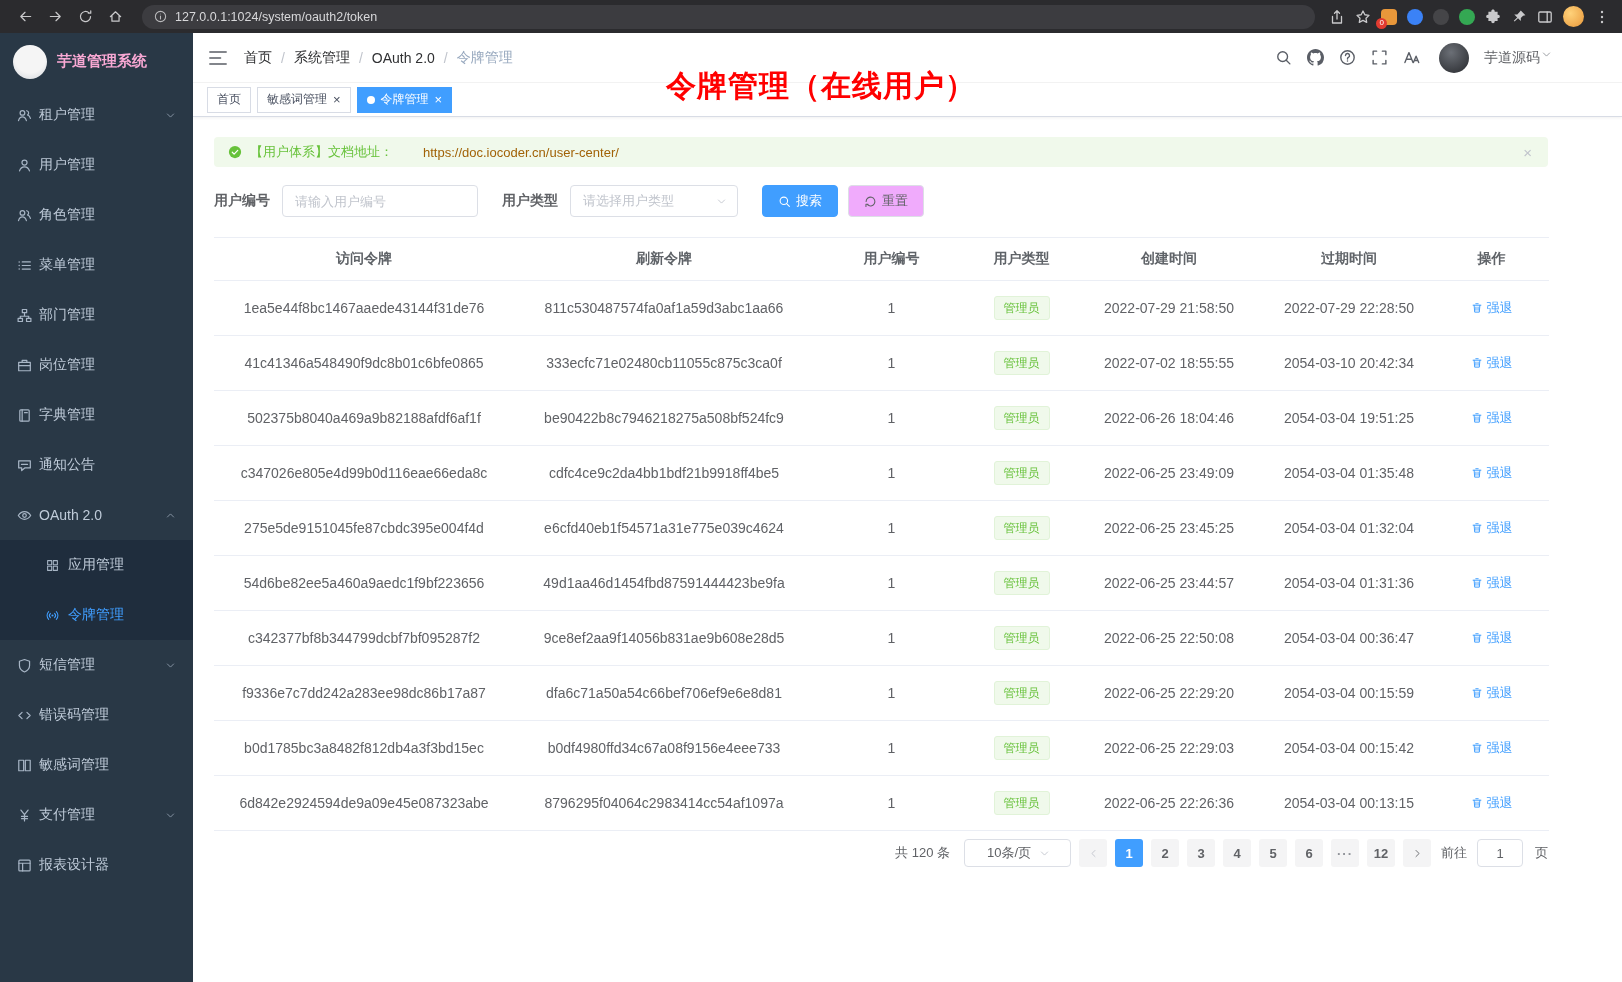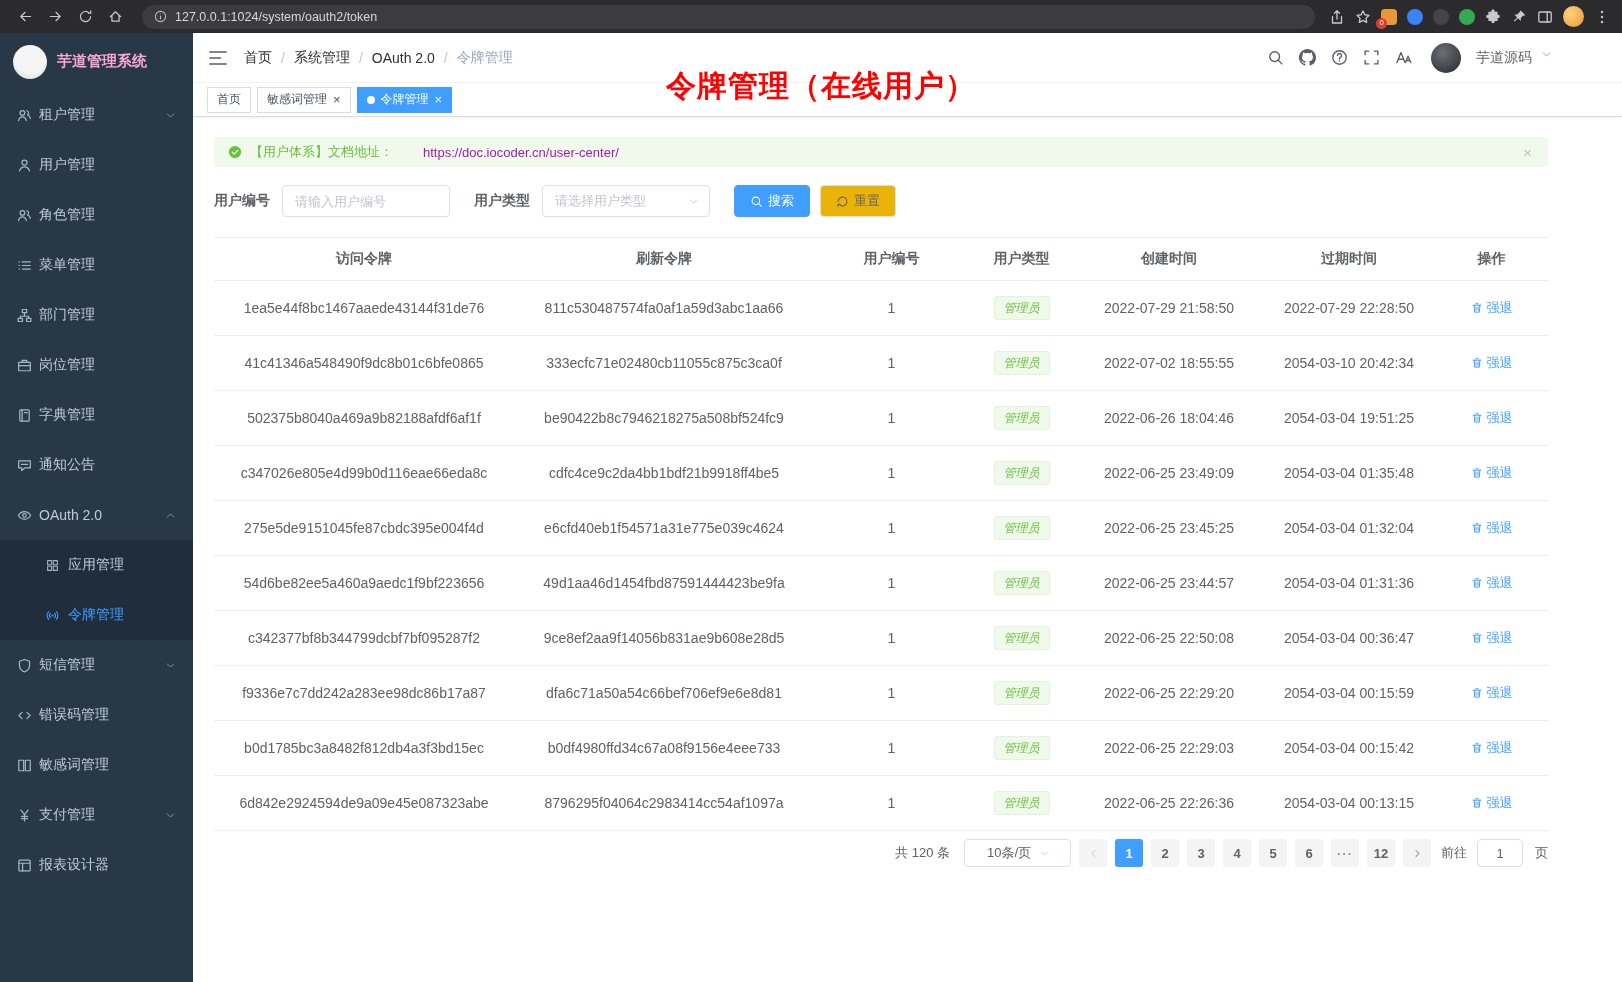--- a/index.html
+++ b/index.html
@@ -41,56 +41,56 @@
 .main{flex:1;display:flex;flex-direction:column;background:#fff;min-width:0;}
 .navbar{height:50px;display:flex;align-items:center;padding:0 70px 0 15px;border-bottom:1px solid #f4f4f4;}
 .hamburger{width:20px;height:20px;color:#5a5e66;margin-right:16px;cursor:pointer;}
 .breadcrumb{display:flex;align-items:center;font-size:14px;}
 .bc-item{color:#303133;font-weight:500;cursor:pointer;}
 .bc-item.last{color:#97a8be;font-weight:400;cursor:default;}
 .bc-sep{color:#c0c4cc;margin:0 9px;}
 .nav-right{margin-left:auto;display:flex;align-items:center;gap:15px;color:#5a5e66;}
 .nav-right .icon{width:17px;height:17px;cursor:pointer;}
 .user-avatar{width:30px;height:30px;border-radius:50%;background:radial-gradient(circle at 40% 32%,#6b6f76,#26282c);margin-left:4px;cursor:pointer;}
-.username{font-size:14px;color:#606266;display:flex;align-items:flex-start;gap:9px;cursor:pointer;}
+.username{font-size:14px;color:#606266;display:flex;align-items:flex-start;gap:1px;cursor:pointer;}
 .username .icon{width:11px;height:11px;color:#909399;}
 
 .tabs-bar{height:34px;display:flex;align-items:center;padding:0 14px;gap:6px;border-bottom:1px solid #d8dce5;box-shadow:0 1px 3px rgba(0,0,0,.06);flex:none;}
 .tab{height:26px;display:inline-flex;align-items:center;padding:0 9px;border:1px solid #d8dce5;background:#fff;color:#495060;font-size:12px;gap:6px;cursor:pointer;}
 .tab.active{background:#409eff;border-color:#409eff;color:#fff;}
 .tab-dot{width:8px;height:8px;border-radius:50%;background:#fff;display:inline-block;}
 .tab-close{font-size:13px;line-height:1;}
 
 .content{flex:1;padding:20px 74px 0 21px;overflow:hidden;}
 
 
 .alert{height:30px;background:#f0f9eb;border-radius:4px;display:flex;align-items:center;gap:8px;padding:0 14px;position:relative;font-size:13px;}
 .alert .icon{width:14px;height:14px;}
 .alert-text{color:#67c23a;font-weight:500;}
-.alert-link{color:#a21caf;text-decoration:none;cursor:pointer;padding-left:22px;}
+.alert-link{color:#a16207;text-decoration:none;cursor:pointer;padding-left:22px;}
 .alert-close{position:absolute;right:16px;color:#c0c4cc;font-size:15px;cursor:pointer;line-height:1;}
 
 
 .filters{display:flex;align-items:center;margin-top:18px;gap:10px;}
 .filters label{font-weight:700;color:#606266;margin-right:2px;}
 .input{height:32px;border:1px solid #dcdfe6;border-radius:4px;padding:0 12px;font-size:13px;color:#606266;outline:none;background:#fff;font-family:inherit;}
 .input::placeholder{color:#c0c4cc;}
-.f-input{width:168px;margin-right:14px;}
+.f-input{width:196px;margin-right:14px;}
 .select{height:32px;border:1px solid #dcdfe6;border-radius:4px;padding:0 10px 0 12px;display:inline-flex;align-items:center;gap:8px;background:#fff;font-size:13px;cursor:pointer;}
 .f-select{width:168px;margin-right:14px;justify-content:space-between;}
 .placeholder{color:#c0c4cc;}
 .sel-caret{color:#c0c4cc;width:11px;height:11px;}
-.btn{height:32px;border:1px solid #dcdfe6;border-radius:4px;background:#eab308;color:#606266;font-size:13px;display:inline-flex;align-items:center;gap:5px;padding:0 15px;cursor:pointer;font-family:inherit;}
+.btn{height:32px;border:1px solid #dcdfe6;border-radius:4px;background:#f0abfc;color:#606266;font-size:13px;display:inline-flex;align-items:center;gap:5px;padding:0 15px;cursor:pointer;font-family:inherit;}
 .btn.primary{background:#409eff;border-color:#409eff;color:#fff;}
 
 
 .data-table{width:100%;border-collapse:collapse;margin-top:20px;table-layout:fixed;border-top:1px solid #ebeef5;}
 .data-table th{color:#5f6368;font-weight:600;font-size:14px;padding:12px 0;border-bottom:1px solid #ebeef5;text-align:center;}
 .data-table td{padding:15px 0;text-align:center;border-bottom:1px solid #ebeef5;font-size:14px;color:#606266;overflow:hidden;white-space:nowrap;}
-.tag-success{display:inline-block;background:#f0f9eb;border:1px solid #e1f3d8;color:#67c23a;font-size:12px;padding:2px 9px;border-radius:3px;line-height:18px;font-style:italic;}
+.tag-success{display:inline-block;background:#f0f9eb;border:1px solid #e1f3d8;color:#67c23a;font-size:12px;padding:2px 9px;border-radius:3px;line-height:18px;}
 .link-btn{color:#409eff;display:inline-flex;align-items:center;gap:4px;font-size:13px;cursor:pointer;}
 .link-btn .icon{width:12px;height:12px;}
 
 
 .pagination{display:flex;align-items:center;justify-content:flex-end;margin-top:8px;gap:8px;font-size:13px;color:#606266;}
 .pg-total{margin-right:6px;}
 .pg-size{width:107px;height:28px;justify-content:center;color:#606266;}
 .page-list{display:inline-flex;gap:8px;}
 .page-btn{min-width:28px;height:28px;padding:0 4px;background:#f4f4f5;border-radius:3px;display:inline-flex;align-items:center;justify-content:center;color:#606266;font-size:13px;cursor:pointer;font-weight:600;}
 .page-btn.active{background:#409eff;color:#fff;}

